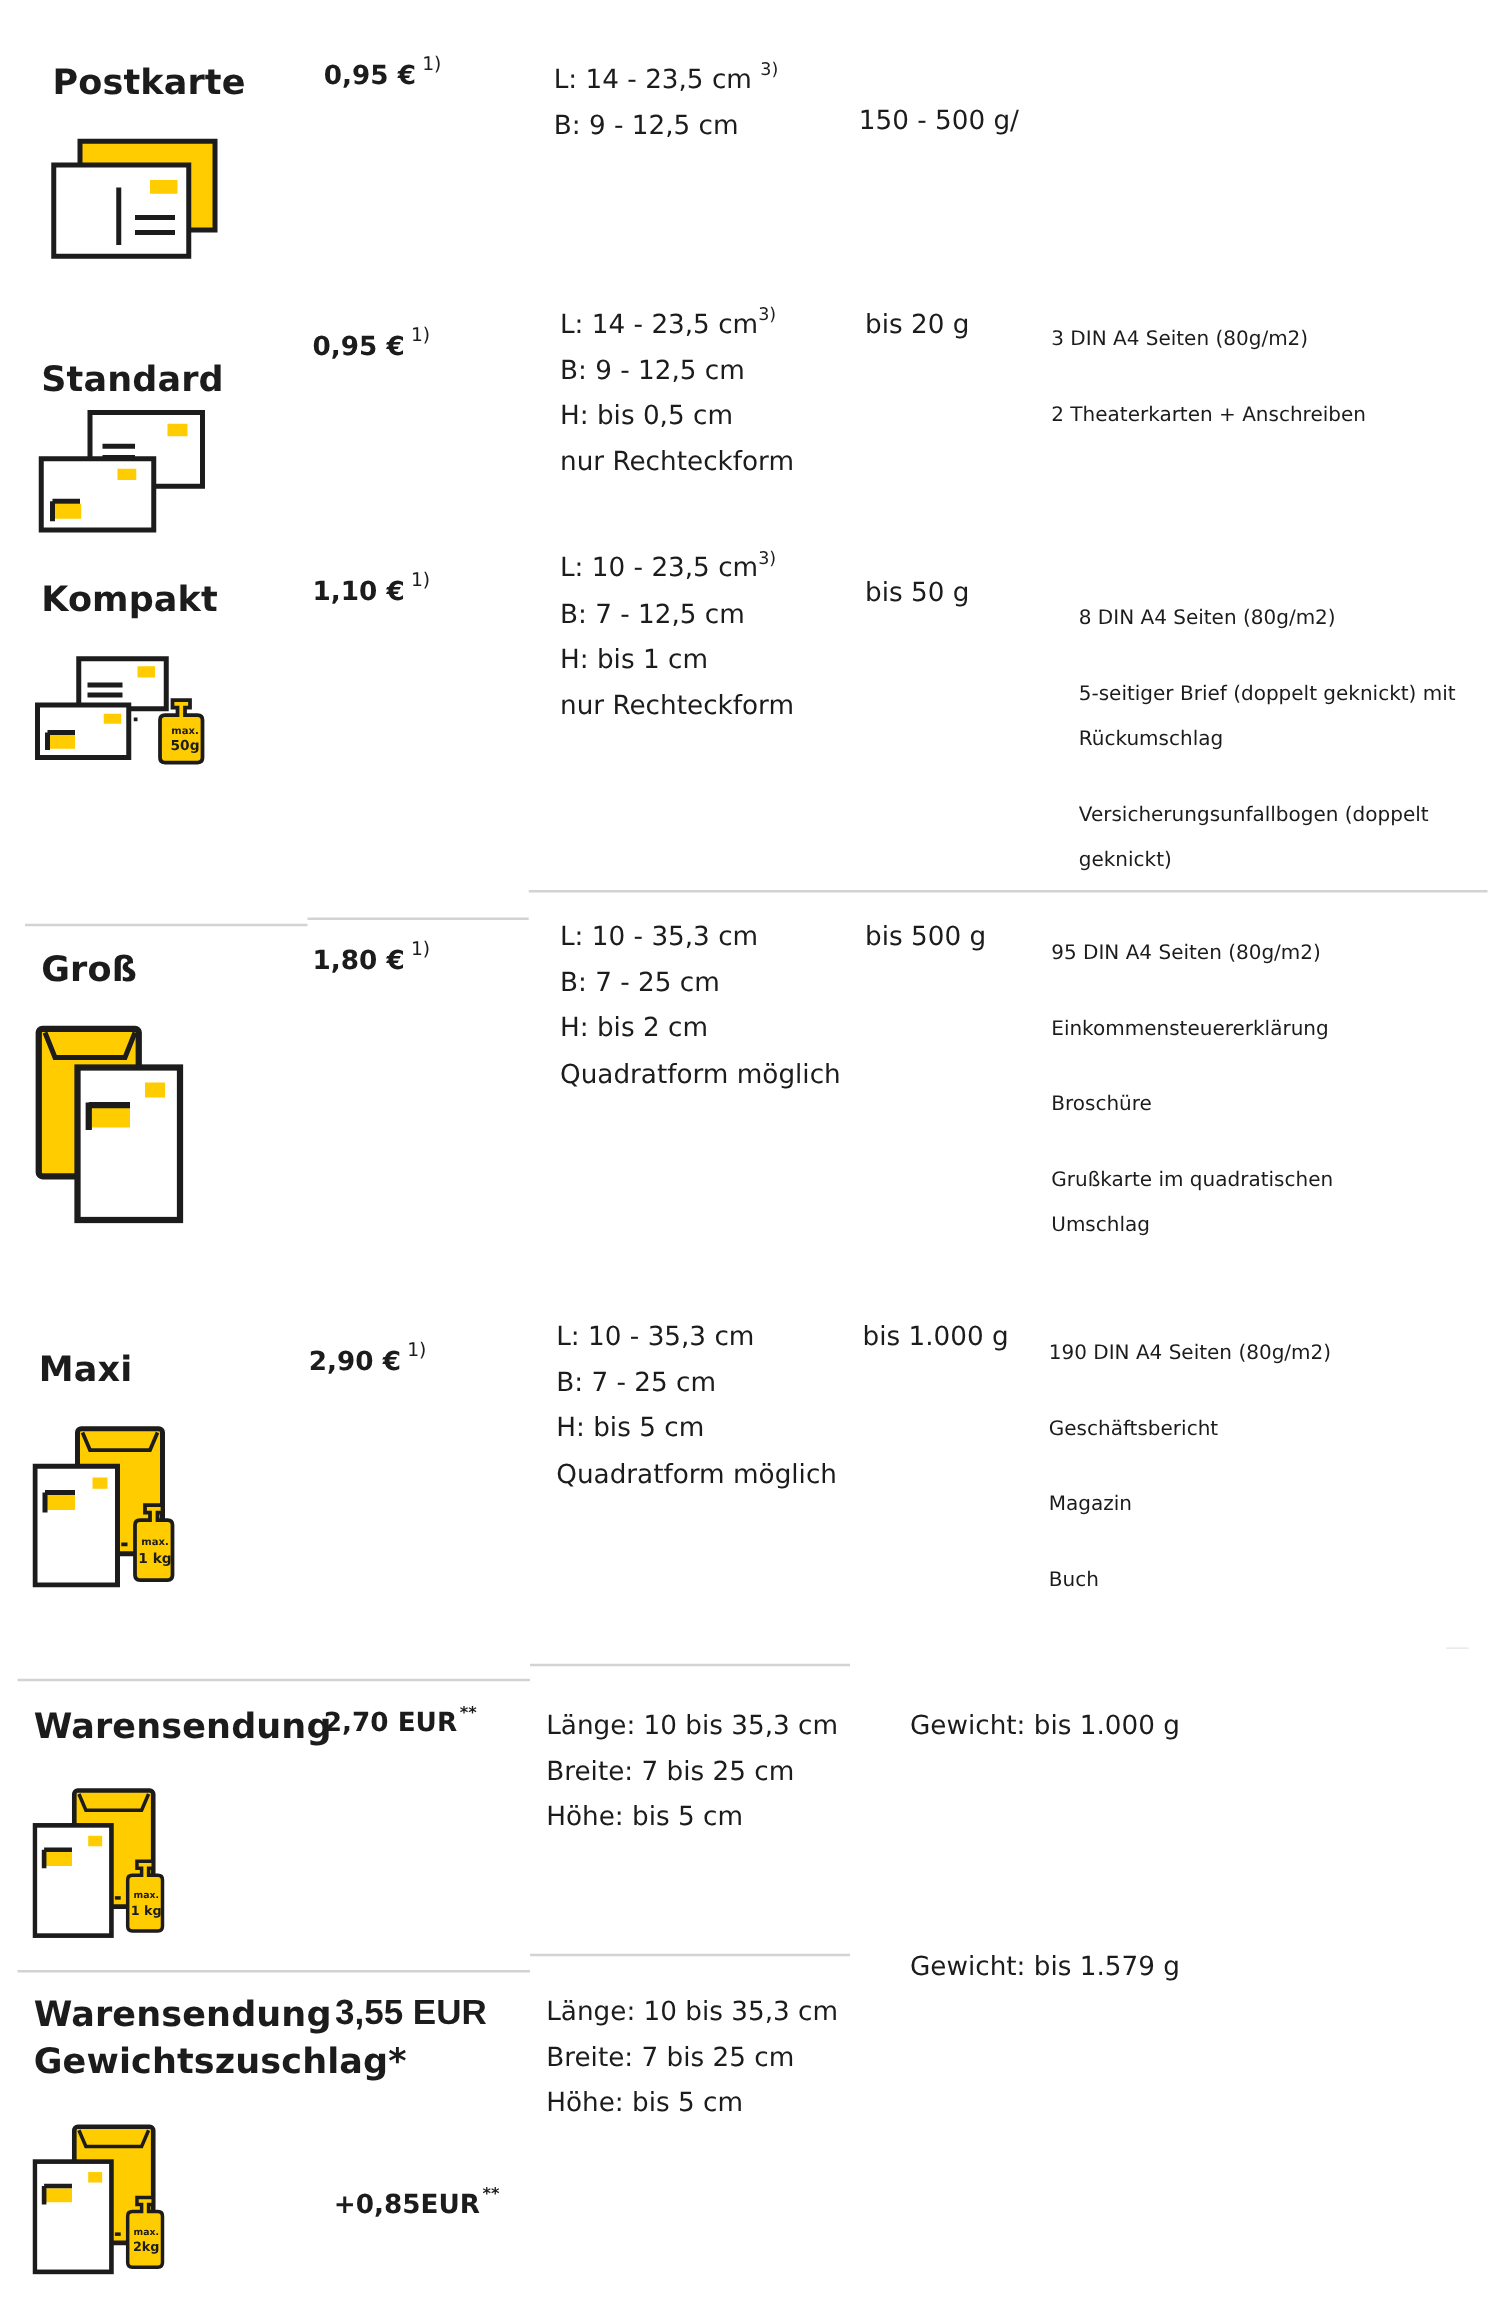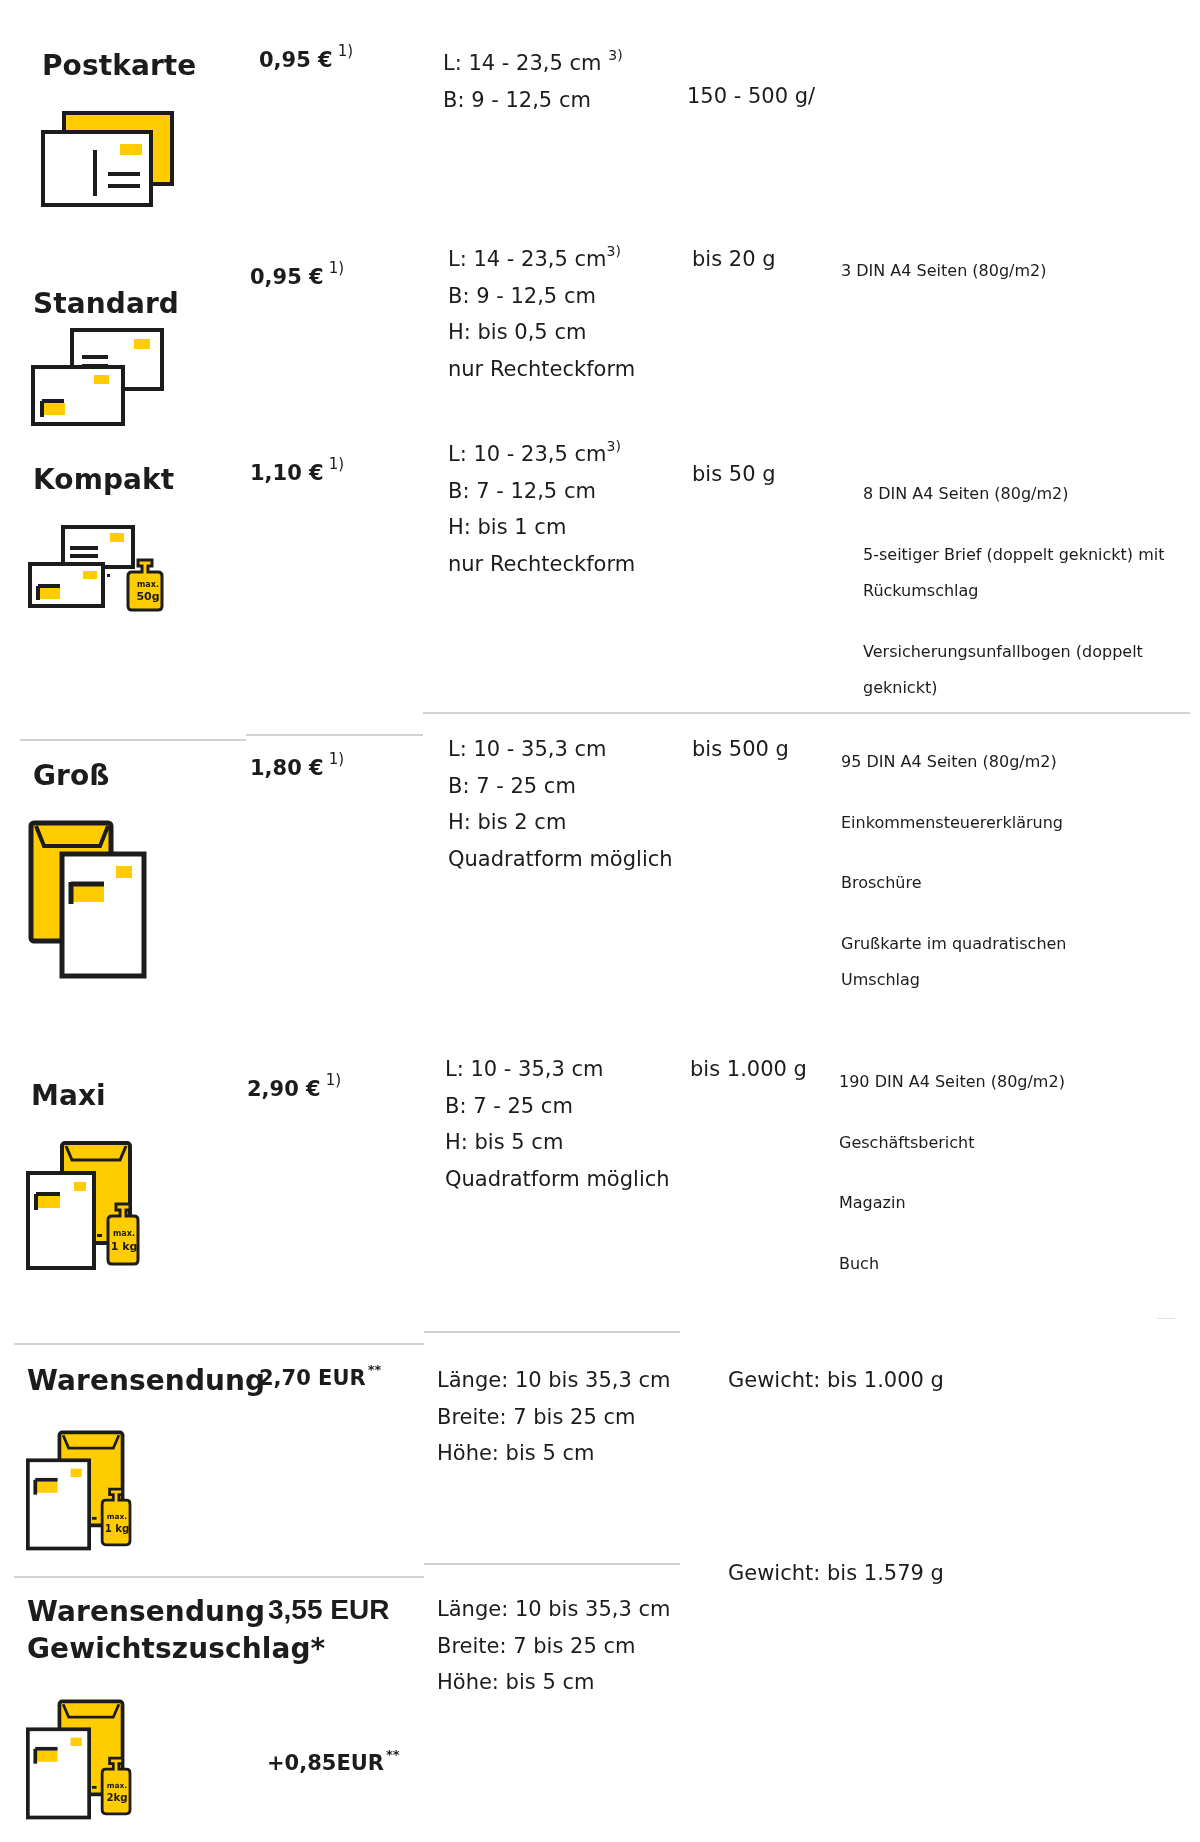--- a/index.html
+++ b/index.html
@@ -61,20 +61,21 @@
   </div>
   <div class="abs lines" style="left:448px;top:241px;">
     <div><span>L: 14 - 23,5 cm</span><sup>3)</sup></div>
     <div>B: 9 - 12,5 cm</div>
     <div>H: bis 0,5 cm</div>
     <div>nur Rechteckform</div>
   </div>
   <div class="abs weight" style="left:692px;top:247px;">bis 20 g</div>
   <div class="abs examples" style="left:841px;top:253px;">
     <div class="ex">3 DIN A4 Seiten (80g/m2)</div>
+    <div class="ex">2 Theaterkarten + Anschreiben</div>
   </div>
 </div>
 
 <div>
   <div class="abs name" style="left:33px;top:461px;">Kompakt</div>
   <div class="abs price" style="left:250px;top:461px;"><span>1,10 €</span><sup>1)</sup></div>
   <div class="icon" style="left:28px;top:524px;">
     <svg width="140" height="92" viewBox="0 0 140 92">
       <rect x="35" y="3" width="70" height="40" fill="#ffffff" stroke="#1c1c1c" stroke-width="4"></rect>
       <rect x="82" y="9" width="14" height="9" fill="#FFCC00"></rect>

